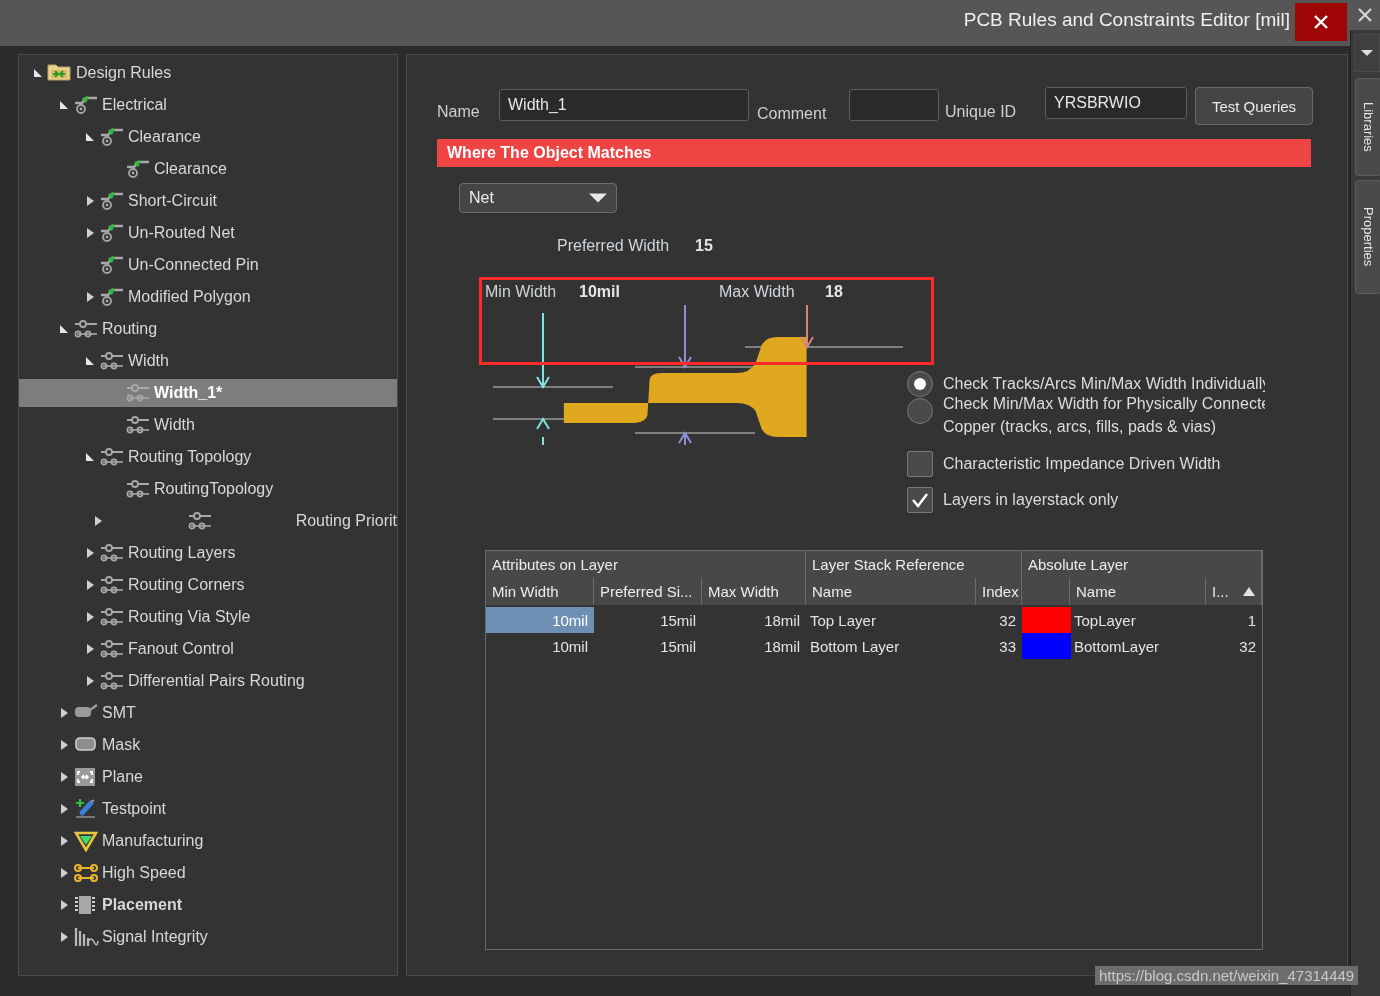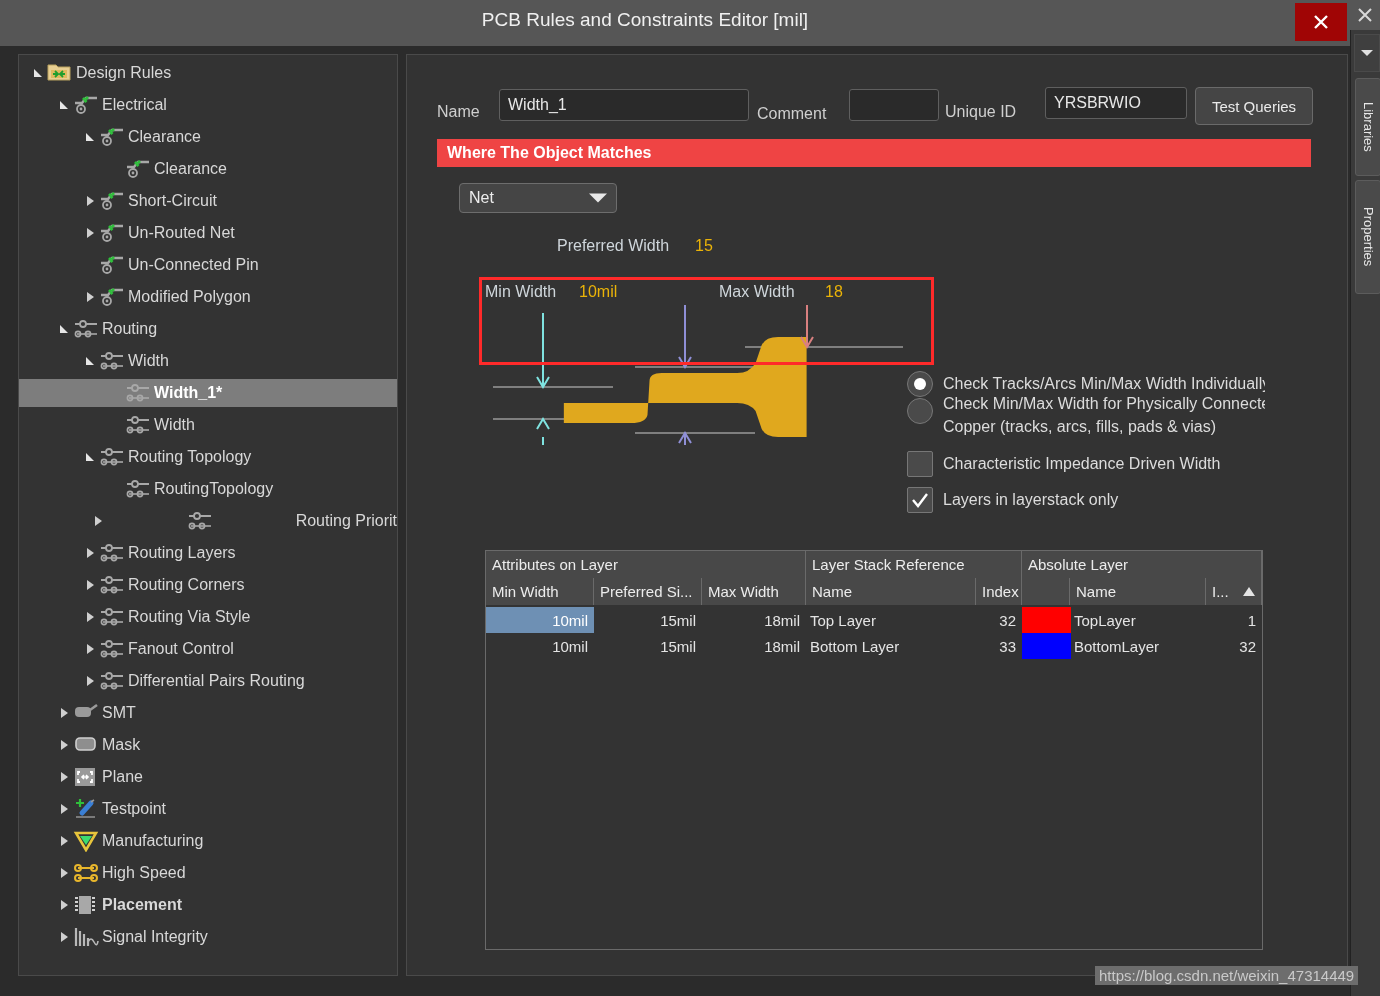--- a/index.html
+++ b/index.html
@@ -5,21 +5,21 @@
   html,body{margin:0;padding:0;}
   body{
     width:1380px;height:996px;overflow:hidden;
     background:#2b2b2b;
     font-family:"Liberation Sans","DejaVu Sans",sans-serif;
     color:#d8d8d8;
     position:relative;
   }
   
   .titlebar{position:absolute;left:0;top:0;width:1380px;height:46px;background:#565656;}
-  .title-text{position:absolute;left:0;top:9px;width:1290px;text-align:center;
+  .title-text{position:absolute;left:0;top:9px;width:1290px;text-align:right;
     font-size:19px;color:#f0f0f0;}
   .close-btn{position:absolute;left:1295px;top:3px;width:52px;height:38px;background:#a00505;
     display:flex;align-items:center;justify-content:center;cursor:pointer;}
   .close-btn svg{display:block;}
   .outer-close{position:absolute;left:1355px;top:5px;width:20px;height:20px;
     display:flex;align-items:center;justify-content:center;cursor:pointer;}
   
   .rail{position:absolute;left:1350px;top:30px;width:30px;height:966px;background:#3a3a3a;
      border-left:1px solid #222;}
   .rail-scroll{position:absolute;left:1354px;top:34px;width:24px;height:36px;background:#3f3f3f;
@@ -54,21 +54,21 @@
      font-size:16px;font-weight:bold;color:#ffffff;}
   .combo{position:absolute;background:#454545;border:1px solid #6d6d6d;border-radius:4px;
      font-size:16px;color:#ececec;display:flex;align-items:center;padding-left:9px;
      box-sizing:border-box;cursor:pointer;}
   .combo .arr{position:absolute;right:9px;top:50%;transform:translateY(-50%);
      width:0;height:0;border-left:9px solid transparent;border-right:9px solid transparent;
      border-top:9px solid #e8e8e8;}
   
   .redbox{position:absolute;border:3px solid #ff2a2a;box-sizing:border-box;pointer-events:none;}
   .dimtext{position:absolute;font-size:16px;color:#cfd6db;}
-  .dimval{position:absolute;font-size:16px;color:#eab308;}
+  .dimval{position:absolute;font-size:16px;color:#e5e5e5;font-weight:bold;}
   
   .radio{position:absolute;width:26px;height:26px;border-radius:50%;background:#4a4a4a;
      border:1px solid #777;box-sizing:border-box;cursor:pointer;}
   .radio.on::after{content:"";position:absolute;left:6px;top:6px;width:12px;height:12px;
      border-radius:50%;background:#ffffff;}
   .chk{position:absolute;width:26px;height:26px;background:#4a4a4a;border:1px solid #777;
      box-sizing:border-box;border-radius:2px;cursor:pointer;}
   .optlbl{position:absolute;font-size:16px;color:#dcdcdc;white-space:nowrap;}
   
   .tbl{position:absolute;left:78px;top:495px;width:778px;height:400px;

